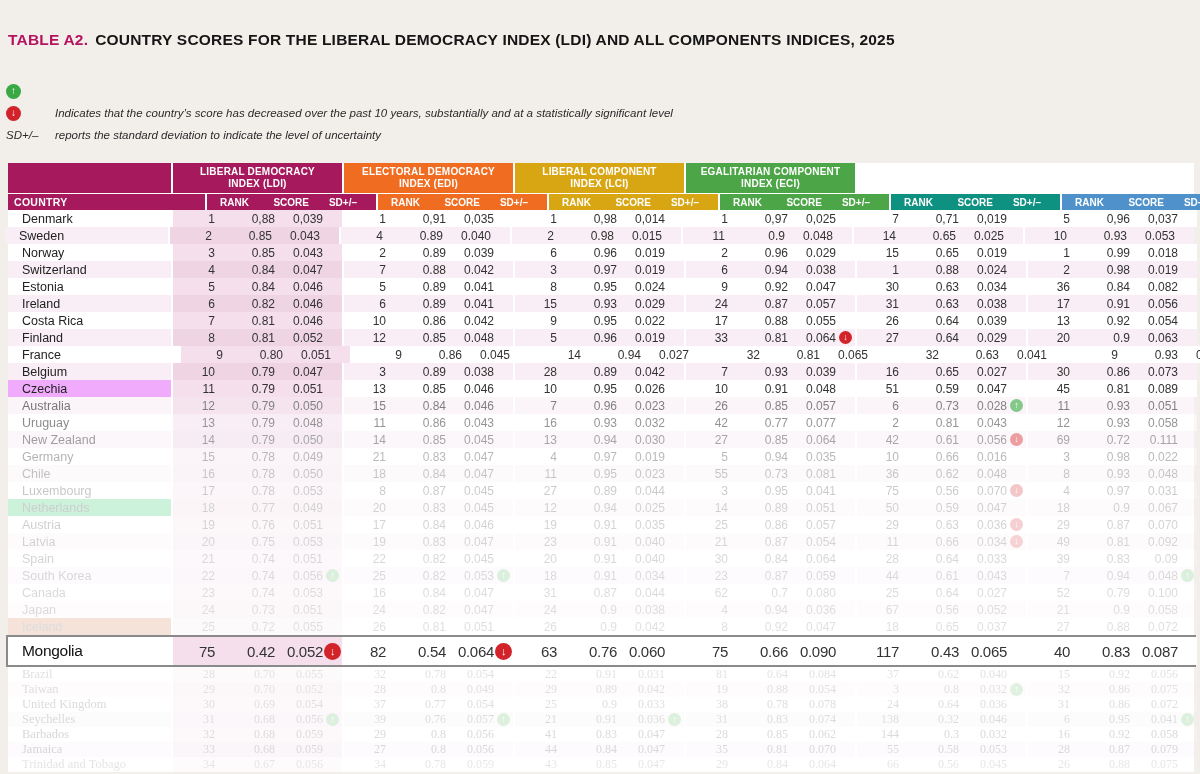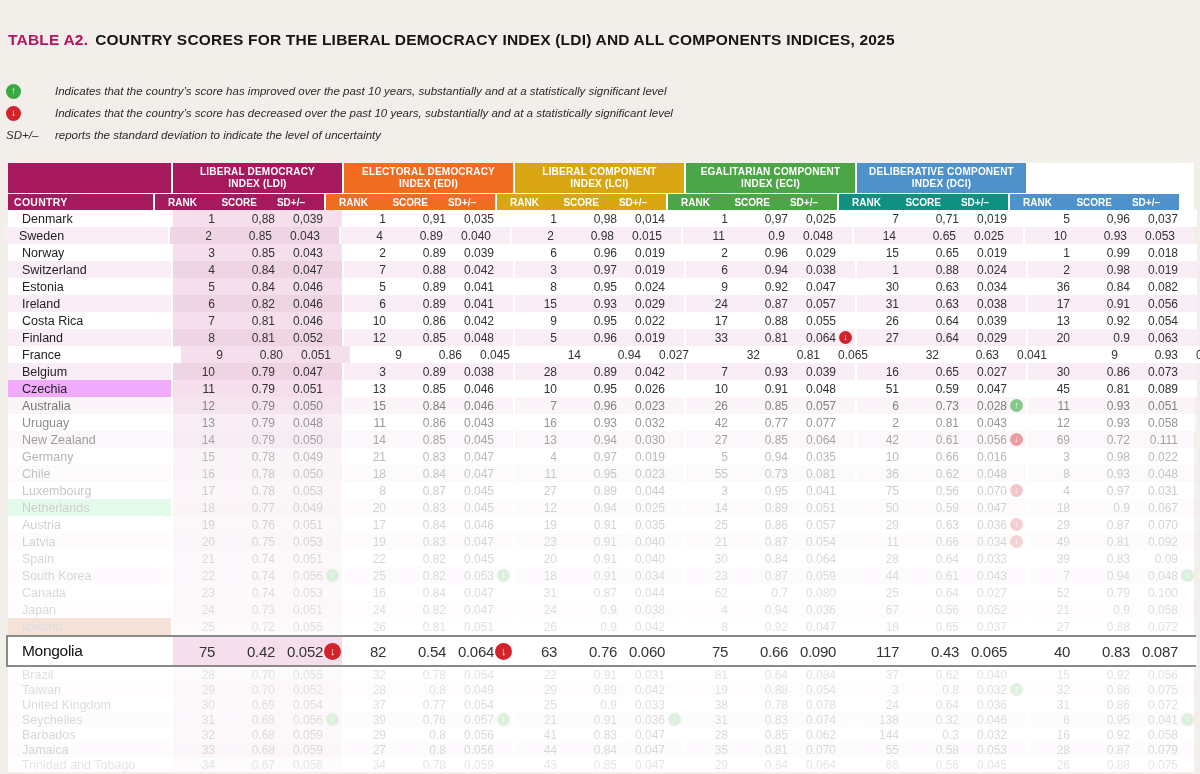--- a/index.html
+++ b/index.html
@@ -18,30 +18,30 @@
   .arrow-circle{border-radius:50%;color:#fff;display:inline-flex;align-items:center;justify-content:center;font-style:normal;font-weight:bold;line-height:1;}
   .ac-green{background:#3aa843;}
   .ac-red{background:#d2232a;}
   .legend .arrow-circle{width:15px;height:15px;font-size:10px;}
 
   .table{position:absolute;left:8px;top:163px;width:1186px;background:#ffffff;}
   .thead1{display:flex;height:30px;}
   .thead2{display:flex;height:16px;margin-top:1px;}
   .h-country{width:163px;flex:none;}
   .h-group{width:169px;flex:none;border-left:2px solid #ffffff;display:flex;align-items:center;justify-content:center;text-align:center;color:#fff;font-weight:bold;font-size:10px;line-height:1.25;letter-spacing:.2px;}
-  .h2-country{width:145px;flex:none;display:flex;align-items:center;padding-left:6px;box-sizing:border-box;color:#fff;font-weight:bold;font-size:10.5px;letter-spacing:.3px;}
+  .h2-country{width:197px;flex:none;display:flex;align-items:center;padding-left:6px;box-sizing:border-box;color:#fff;font-weight:bold;font-size:10.5px;letter-spacing:.3px;}
   .h2-group{width:169px;flex:none;border-left:2px solid #ffffff;display:flex;align-items:center;color:#fff;font-weight:bold;font-size:10px;}
   .sub-rank{width:42px;text-align:right;flex:none;}
   .sub-score{width:60px;text-align:right;flex:none;}
   .sub-sd{width:48px;text-align:right;flex:none;}
   .sub-arr{width:19px;flex:none;}
 
   .tbody{}
   .trow{display:flex;height:17px;align-items:center;font-size:12px;color:#333;}
-  .trow-bottom{height:15px;}
+  .trow-bottom{height:15px;font-family:Liberation Serif, serif;}
   .c-country{width:163px;flex:none;padding-left:14px;box-sizing:border-box;height:100%;display:flex;align-items:center;font-size:12.5px;color:#222;}
   .c-group{width:169px;flex:none;border-left:2px solid #ffffff;height:100%;display:flex;align-items:center;}
   .cell-arr{width:19px;flex:none;display:flex;align-items:center;justify-content:center;}
   .cell-arr .arrow-circle{width:13px;height:13px;font-size:9px;}
 
   .trow-highlight{height:28px;border:2px solid #8a8a8a;background:#fff;font-size:15px;letter-spacing:-.3px;font-weight:500;position:relative;left:-2px;width:1186px;}
   .trow-highlight .c-country{font-size:15.5px;color:#111;}
   .trow-highlight .cell-arr .arrow-circle{width:17px;height:17px;font-size:11px;}
 </style>
 </head>
@@ -49,21 +49,20 @@
 
 <div class="title">
   <span class="tlabel">TABLE A2.</span><span>COUNTRY SCORES FOR THE LIBERAL DEMOCRACY INDEX (LDI) AND ALL COMPONENTS INDICES, 2025</span>
 </div>
 
 <div class="legend">
   <div class="legend-row">
     <span class="legend-iconbox">
         <span class="arrow-circle ac-green">↑</span>
       </span>
-    <span>Indicates that the country’s score has improved over the past 10 years, substantially and at a statistically significant level</span>
   </div>
   <div class="legend-row">
     <span class="legend-iconbox">
         <span class="arrow-circle ac-red">↓</span>
       </span>
     <span>Indicates that the country’s score has decreased over the past 10 years, substantially and at a statistically significant level</span>
   </div>
   <div class="legend-row">
     <span class="legend-iconbox sd-prefix">SD+/–</span>
     <span>reports the standard deviation to indicate the level of uncertainty</span>
@@ -82,24 +81,20 @@
         <div class="" style="width: 100%;">INDEX (EDI)</div>
       </div>
       <div class="h-group" style="background: rgb(217, 166, 19); flex-direction: column; justify-content: center;">
         <div class="" style="width: 100%;">LIBERAL COMPONENT</div>
         <div class="" style="width: 100%;">INDEX (LCI)</div>
       </div>
       <div class="h-group" style="background: rgb(76, 165, 70); flex-direction: column; justify-content: center;">
         <div class="" style="width: 100%;">EGALITARIAN COMPONENT</div>
         <div class="" style="width: 100%;">INDEX (ECI)</div>
       </div>
-      <div class="h-group" style="background: rgb(79, 146, 203); flex-direction: column; justify-content: center;">
-        <div class="" style="width: 100%;">DELIBERATIVE COMPONENT</div>
-        <div class="" style="width: 100%;">INDEX (DCI)</div>
-      </div>
     </div>
   <div class="thead2">
       <div class="h2-country" style="background: rgb(166, 25, 92);">COUNTRY</div>
       <div class="h2-group" style="background: rgb(166, 25, 92);">
         <div class="sub-rank">RANK</div>
         <div class="sub-score">SCORE</div>
         <div class="sub-sd">SD+/–</div>
         <div class="sub-arr"></div>
       </div>
       <div class="h2-group" style="background: rgb(239, 108, 33);">
@@ -799,21 +794,21 @@
           </div>
         </div>
         <div class="c-group" style="background: rgb(255, 255, 255);">
           <div class="sub-rank">4</div>
           <div class="sub-score">0.97</div>
           <div class="sub-sd">0.031</div>
           <div class="cell-arr"></div>
         </div>
       </div>
       <div class="trow" style="opacity: 0.22;">
-        <div class="c-country" style="background: #86efac;">Netherlands</div>
+        <div class="c-country" style="background: #22c55e;">Netherlands</div>
         <div class="c-group" style="background: rgb(239, 213, 228);">
           <div class="sub-rank">18</div>
           <div class="sub-score">0.77</div>
           <div class="sub-sd">0.049</div>
           <div class="cell-arr"></div>
         </div>
         <div class="c-group" style="background: rgb(249, 238, 245);">
           <div class="sub-rank">20</div>
           <div class="sub-score">0.83</div>
           <div class="sub-sd">0.045</div>

